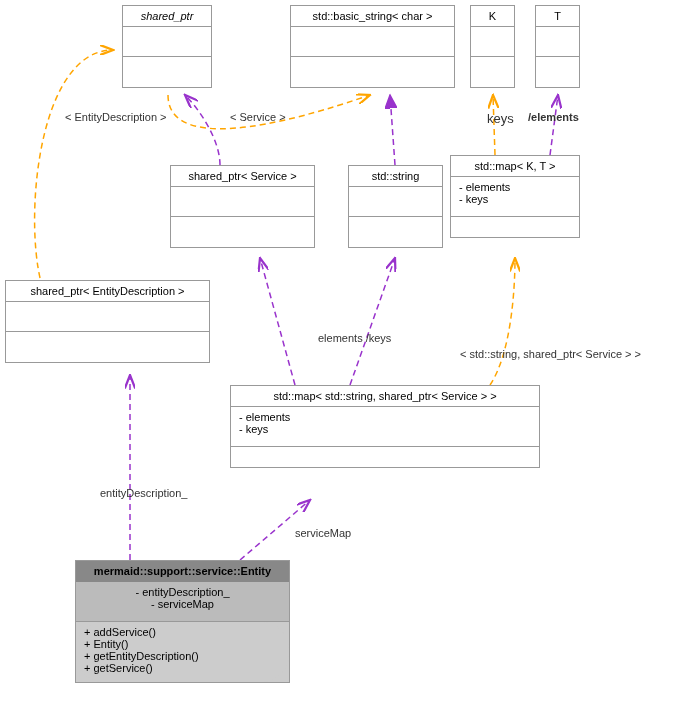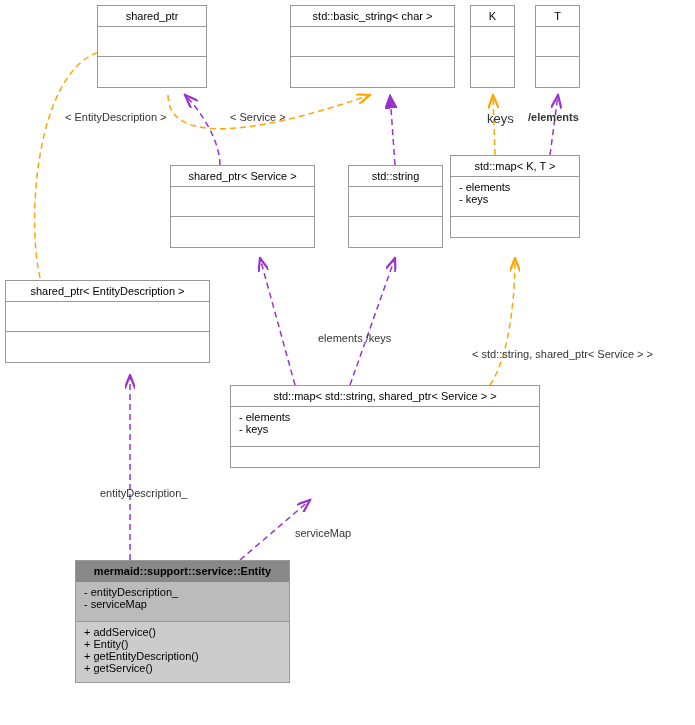--- a/index.html
+++ b/index.html
@@ -98,21 +98,21 @@
     <path d="M 490 385 C 510 355, 515 295, 515 258" fill="none" stroke="orange" stroke-width="1.5" stroke-dasharray="6,4" marker-end="url(#arrow-open-orange)"></path>
 
     <path d="M 395 165 L 390 95" fill="none" stroke="#9933cc" stroke-width="1.5" stroke-dasharray="6,4" marker-end="url(#arrow-tri-purple)"></path>
 
     <path d="M 495 155 L 493 95" fill="none" stroke="orange" stroke-width="1.5" stroke-dasharray="6,4" marker-end="url(#arrow-open-orange)"></path>
 
     <path d="M 550 155 L 558 95" fill="none" stroke="#9933cc" stroke-width="1.5" stroke-dasharray="6,4" marker-end="url(#arrow-open-purple)"></path>
 
   </svg>
 
-  <div class="uml-box" style="left:97px; top:5px; width:110px;">
+  <div class="uml-box" style="left:122px; top:5px; width:90px;font-style:italic;">
     <div class="box-header">shared_ptr</div>
     <div class="box-section" style="height:30px;"></div>
     <div class="box-section" style="height:30px;"></div>
   </div>
 
   <div class="uml-box" style="left:290px; top:5px; width:165px;">
     <div class="box-header">std::basic_string&lt; char &gt;</div>
     <div class="box-section" style="height:30px;"></div>
     <div class="box-section" style="height:30px;"></div>
   </div>
@@ -159,37 +159,37 @@
   </div>
 
   <div class="uml-box" style="left:5px; top:280px; width:205px;">
     <div class="box-header">shared_ptr&lt; EntityDescription &gt;</div>
     <div class="box-section" style="height:30px;"></div>
     <div class="box-section" style="height:30px;"></div>
   </div>
 
   <div style="position:absolute; left:318px; top:332px; font-size:11px; color:#333;">elements  /keys</div>
 
-  <div style="position:absolute; left:472px; top:348px; font-size:11px; color:#333;">&lt; std::string, shared_ptr&lt; Service &gt; &gt;</div>
+  <div style="position:absolute; left:460px; top:348px; font-size:11px; color:#333;">&lt; std::string, shared_ptr&lt; Service &gt; &gt;</div>
 
   <div class="uml-box" style="left:230px; top:385px; width:310px;">
     <div class="box-header">std::map&lt; std::string, shared_ptr&lt; Service &gt; &gt;</div>
     <div class="box-section" style="min-height:40px;">
       - elements<br>- keys
     </div>
     <div class="box-section" style="height:20px;"></div>
   </div>
 
   <div style="position:absolute; left:100px; top:487px; font-size:11px; color:#333;">entityDescription_</div>
 
   <div style="position:absolute; left:295px; top:527px; font-size:11px; color:#333;">serviceMap</div>
 
   <div class="uml-box entity-box" style="left:75px; top:560px; width:215px;">
     <div class="box-header" style="background:#888; font-weight:bold;">mermaid::support::service::Entity</div>
-    <div class="box-section" style="background:#bbbbbb; min-height:40px;">
+    <div class="box-section" style="background:#bbbbbb; min-height:40px;text-align:center;">
       - entityDescription_<br>- serviceMap
     </div>
     <div class="box-section" style="background:#cccccc; min-height:60px;">
       + addService()<br>+ Entity()<br>+ getEntityDescription()<br>+ getService()
     </div>
   </div>
 
 </div>
 
 </body></html>

